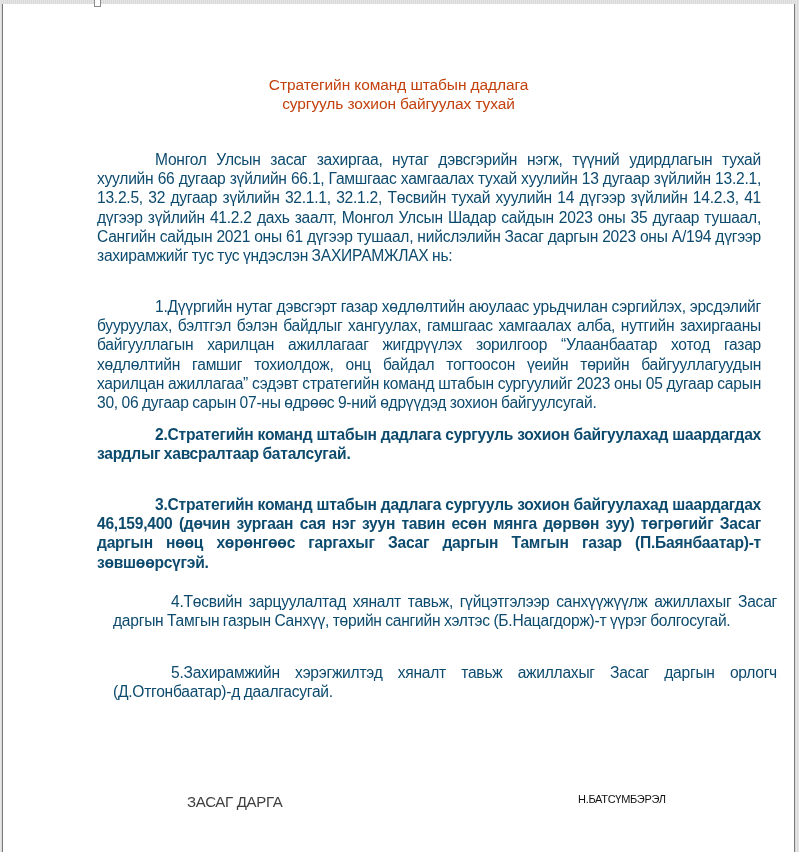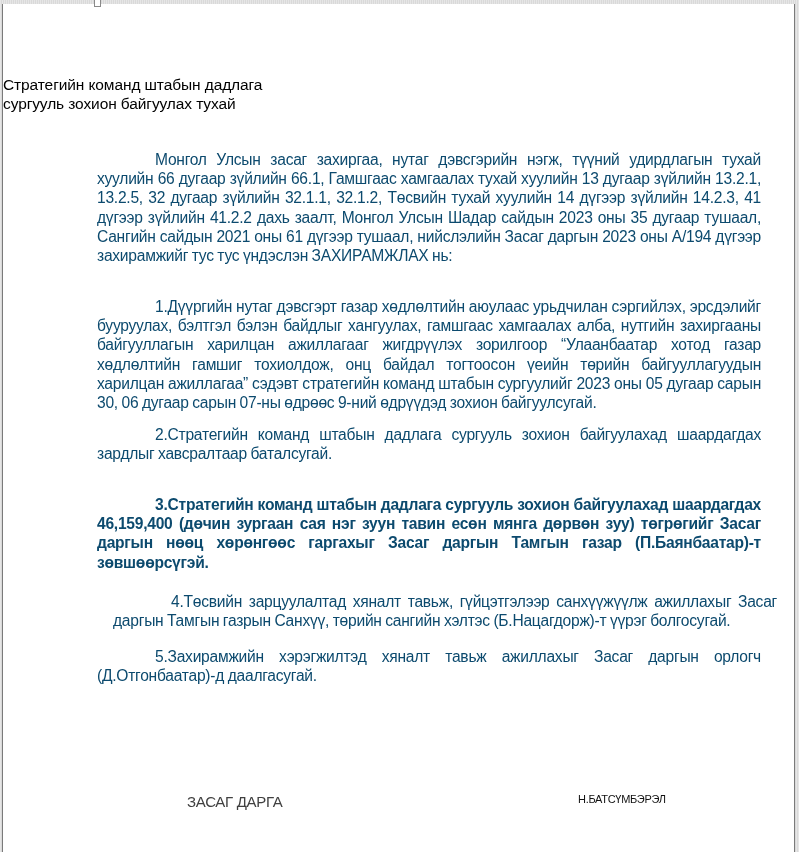--- a/index.html
+++ b/index.html
@@ -21,33 +21,33 @@
     border-left: 1px solid #7a7a7a;
     border-right: 1px solid #7a7a7a;
     box-sizing: border-box;
   }
   .corner-mark {
     position: absolute; left: 91px; top: -4px; width: 5px; height: 6px;
     border: 1px solid #8a8a8a; border-top: none; background: #fff;
   }
   .title {
     position: absolute; left: 0; right: 0; top: 71px;
-    font-size: 15.5px; line-height: 19px; color: #000000;
+    text-align: center; font-size: 15.5px; line-height: 19px; color: #c2410c;
     letter-spacing: -0.1px;
   }
   .body-text {
     position: absolute; left: 94px; width: 664px;
     font-size: 15.6px; line-height: 19.2px; color: #0c4a6e;
     text-align: justify; text-indent: 58px;
     letter-spacing: -0.25px; word-spacing: -0.5px;
     font-stretch: condensed;
   }
   .p0 { top: 146px; }
   .p1 { top: 293px; }
-  .p2 { top: 421px; }
+  .p2 { top: 421px; font-weight: bold; }
   .p3 { top: 491px; font-weight: bold; }
   .p4 { top: 572px; }
   .p5 { top: 643px; }
   .sig-title {
     position: absolute; left: 184px; top: 789px;
     font-size: 15px; color: #404040; letter-spacing: -0.3px;
   }
   .sig-name {
     position: absolute; left: 575px; top: 789px;
     font-size: 11px; color: #111; letter-spacing: -0.3px;
@@ -62,17 +62,17 @@
   <div class="title">
     <div>Стратегийн команд штабын дадлага</div>
     <div>сургууль зохион байгуулах тухай</div>
   </div>
 
   <p class="body-text p0" style="margin:0">Монгол Улсын засаг захиргаа, нутаг дэвсгэрийн нэгж, түүний удирдлагын тухай хуулийн 66 дугаар зүйлийн 66.1, Гамшгаас хамгаалах тухай хуулийн 13 дугаар зүйлийн 13.2.1, 13.2.5, 32 дугаар зүйлийн 32.1.1, 32.1.2, Төсвийн тухай хуулийн 14 дүгээр зүйлийн 14.2.3, 41 дүгээр зүйлийн 41.2.2 дахь заалт, Монгол Улсын Шадар сайдын 2023 оны 35 дугаар тушаал, Сангийн сайдын 2021 оны 61 дүгээр тушаал, нийслэлийн Засаг даргын 2023 оны А/194 дүгээр захирамжийг тус тус үндэслэн ЗАХИРАМЖЛАХ нь:</p>
   <p class="body-text p1" style="margin:0">1.Дүүргийн нутаг дэвсгэрт газар хөдлөлтийн аюулаас урьдчилан сэргийлэх, эрсдэлийг бууруулах, бэлтгэл бэлэн байдлыг хангуулах, гамшгаас хамгаалах алба, нутгийн захиргааны байгууллагын харилцан ажиллагааг жигдрүүлэх зорилгоор “Улаанбаатар хотод газар хөдлөлтийн гамшиг тохиолдож, онц байдал тогтоосон үеийн төрийн байгууллагуудын харилцан ажиллагаа” сэдэвт стратегийн команд штабын сургуулийг 2023 оны 05 дугаар сарын 30, 06 дугаар сарын 07-ны өдрөөс 9-ний өдрүүдэд зохион байгуулсугай.</p>
   <p class="body-text p2" style="margin:0">2.Стратегийн команд штабын дадлага сургууль зохион байгуулахад шаардагдах зардлыг хавсралтаар баталсугай.</p>
   <p class="body-text p3" style="margin:0">3.Стратегийн команд штабын дадлага сургууль зохион байгуулахад шаардагдах 46,159,400 (дөчин зургаан сая нэг зуун тавин есөн мянга дөрвөн зуу) төгрөгийг Засаг даргын нөөц хөрөнгөөс гаргахыг Засаг даргын Тамгын газар (П.Баянбаатар)-т зөвшөөрсүгэй.</p>
   <p class="body-text p4" style="margin:16px">4.Төсвийн зарцуулалтад хяналт тавьж, гүйцэтгэлээр санхүүжүүлж ажиллахыг Засаг даргын Тамгын газрын Санхүү, төрийн сангийн хэлтэс (Б.Нацагдорж)-т үүрэг болгосугай.</p>
-  <p class="body-text p5" style="margin:0">5.Захирамжийн хэрэгжилтэд хяналт тавьж ажиллахыг Засаг даргын орлогч (Д.Отгонбаатар)-д даалгасугай.</p>
+  <p class="body-text p5" style="margin:16px">5.Захирамжийн хэрэгжилтэд хяналт тавьж ажиллахыг Засаг даргын орлогч (Д.Отгонбаатар)-д даалгасугай.</p>
 
   <div class="sig-title">ЗАСАГ ДАРГА</div>
   <div class="sig-name">Н.БАТСҮМБЭРЭЛ</div>
 </div>
 
 </body></html>

